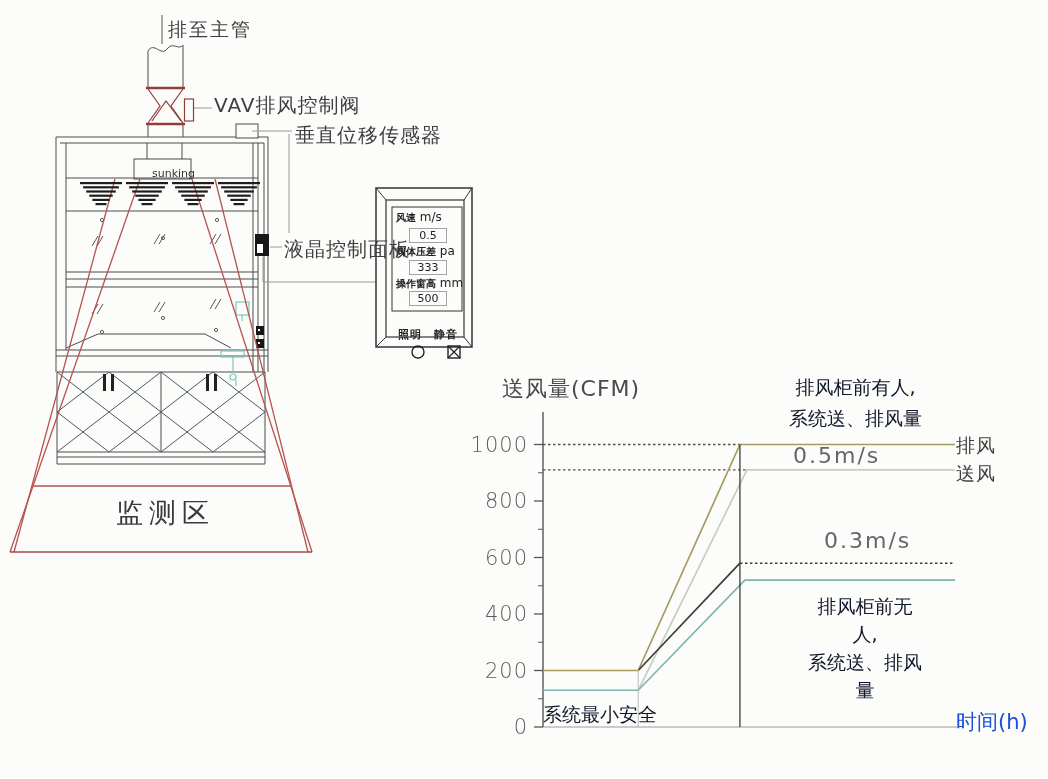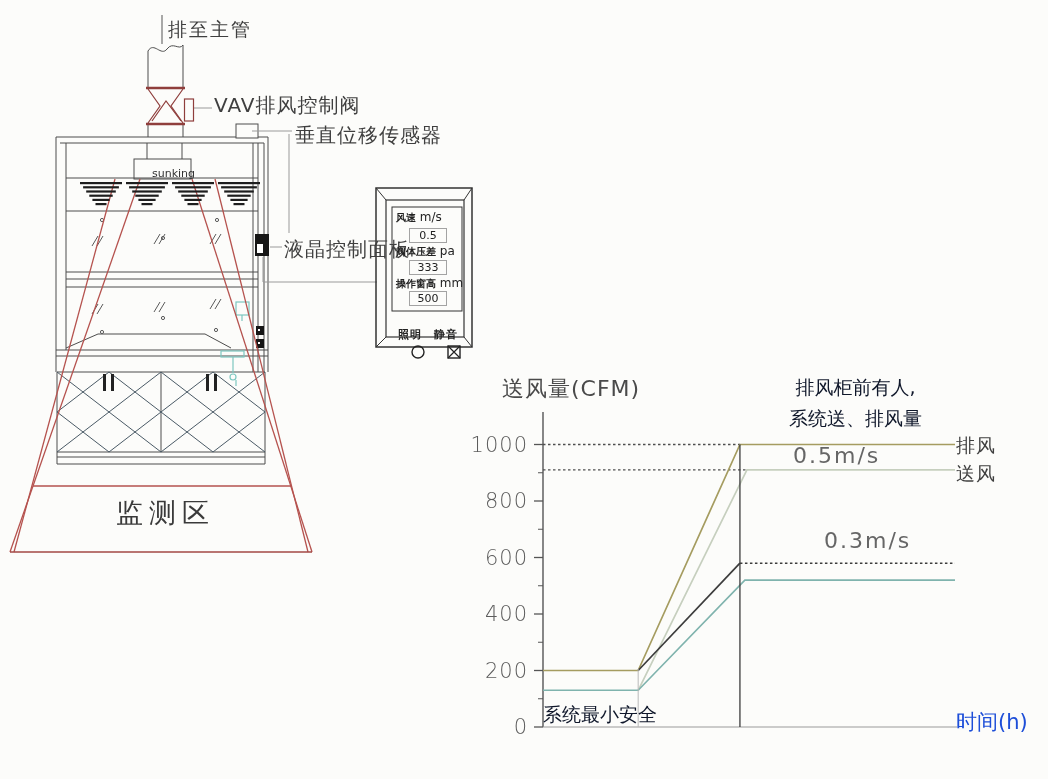--- a/index.html
+++ b/index.html
@@ -246,18 +246,24 @@
 
   <div class="lbl chart-title">送风量(CFM)</div>
   <div class="note note-occupied">
     <span>排风柜前有人,</span>
     <span>系统送、排风量</span>
   </div>
   <div class="v-label v05">0.5m/s</div>
   <div class="line-tag tag-exhaust">排风</div>
   <div class="line-tag tag-supply">送风</div>
   <div class="v-label v03">0.3m/s</div>
+  <div class="note note-unoccupied">
+    <span>排风柜前无</span>
+    <span>人,</span>
+    <span>系统送、排风</span>
+    <span>量</span>
+  </div>
   <div class="note note-min">
     <span>系统最小安全</span>
   </div>
   <div class="xaxis-label">时间(h)</div>
 
 </div>
 
 </body></html>

